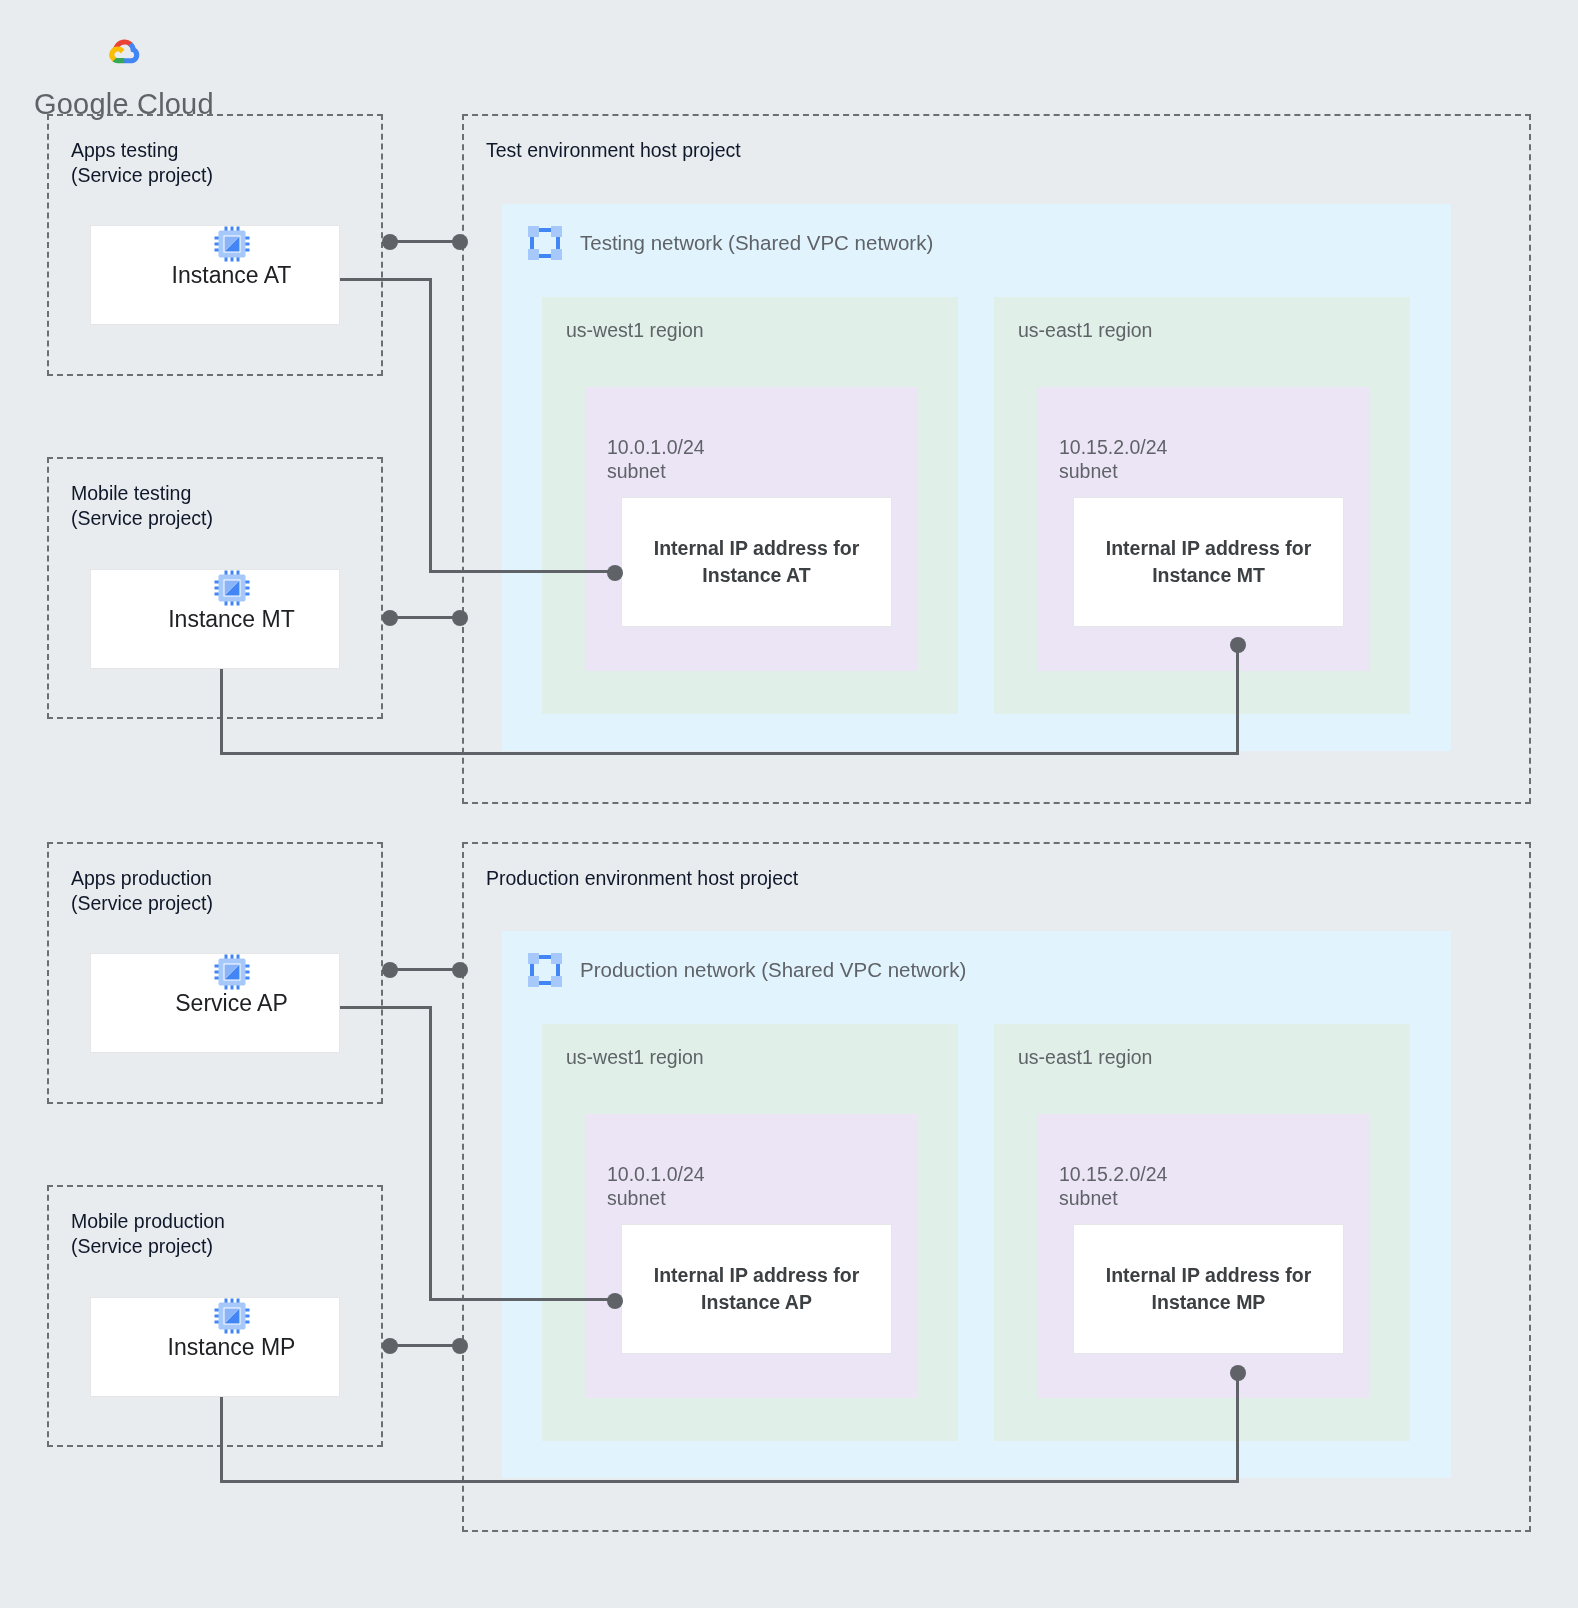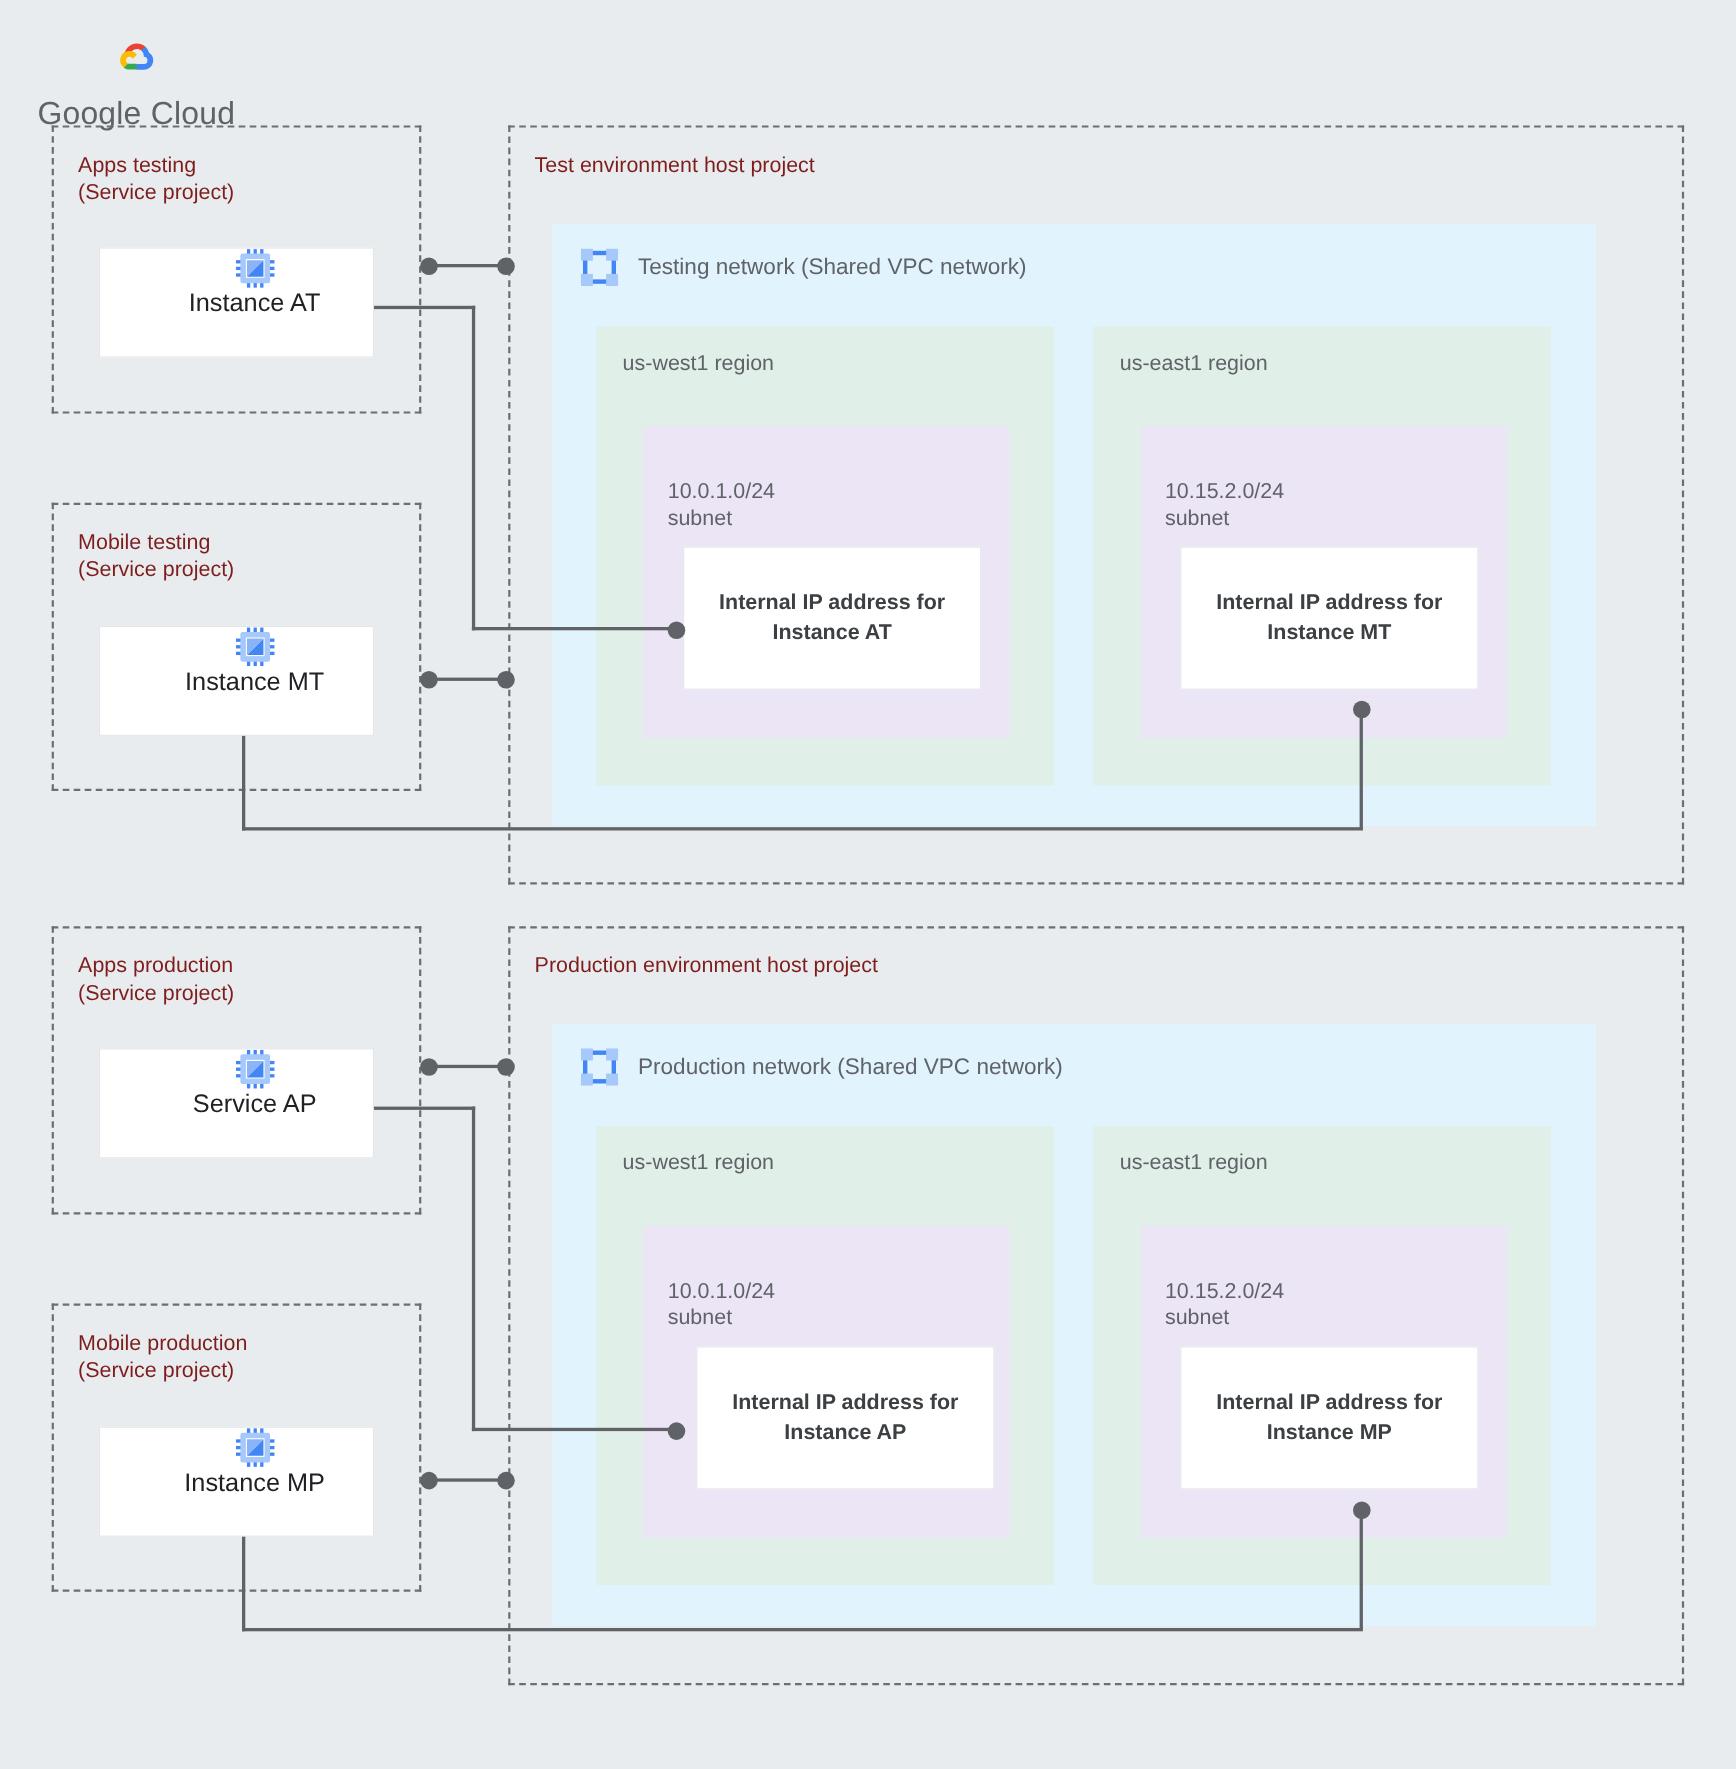--- a/index.html
+++ b/index.html
@@ -18,21 +18,21 @@
   #brand .word{font-size:29px;color:#5f6368;letter-spacing:.2px;white-space:nowrap;}
   #brand .word b{font-weight:400;}
 
   
   .dashproj{
     border:2px dashed #6b6f72;
     background:transparent;
   }
   .projlabel{
     position:absolute;left:22px;top:22px;
-    font-size:19.5px;line-height:25px;color:#7f1d1d;white-space:pre-line;
+    font-size:19.5px;line-height:25px;color:#0f172a;white-space:pre-line;
   }
 
   
   .instcard{
     background:#ffffff;border:1px solid #e4e6e8;
     display:flex;align-items:center;padding-left:33px;
   }
   .instcard .lbl{font-size:23px;color:#202124;white-space:nowrap;}
 
   
@@ -262,21 +262,21 @@
       </svg>
     </span>
     <span class="t">Production network (Shared VPC network)</span>
   </div>
 
   <div class="abs regionbox" style="left:40px;top:93px;width:416px;height:417px;">
     <div class="regionlabel">us-west1 region</div>
     <div class="abs subnetbox" style="left:43px;top:90px;width:333px;height:284px;">
       <div class="subnetlabel">10.0.1.0/24
 subnet</div>
-      <div class="abs ipcard" style="left:48px;top:110px;width:271px;height:130px;">Internal IP address for Instance AP</div>
+      <div class="abs ipcard" style="left:36px;top:110px;width:271px;height:130px;">Internal IP address for Instance AP</div>
     </div>
   </div>
 
   <div class="abs regionbox" style="left:492px;top:93px;width:416px;height:417px;">
     <div class="regionlabel">us-east1 region</div>
     <div class="abs subnetbox" style="left:43px;top:90px;width:333px;height:284px;">
       <div class="subnetlabel">10.15.2.0/24
 subnet</div>
       <div class="abs ipcard" style="left:36px;top:110px;width:271px;height:130px;">Internal IP address for Instance MP</div>
     </div>

